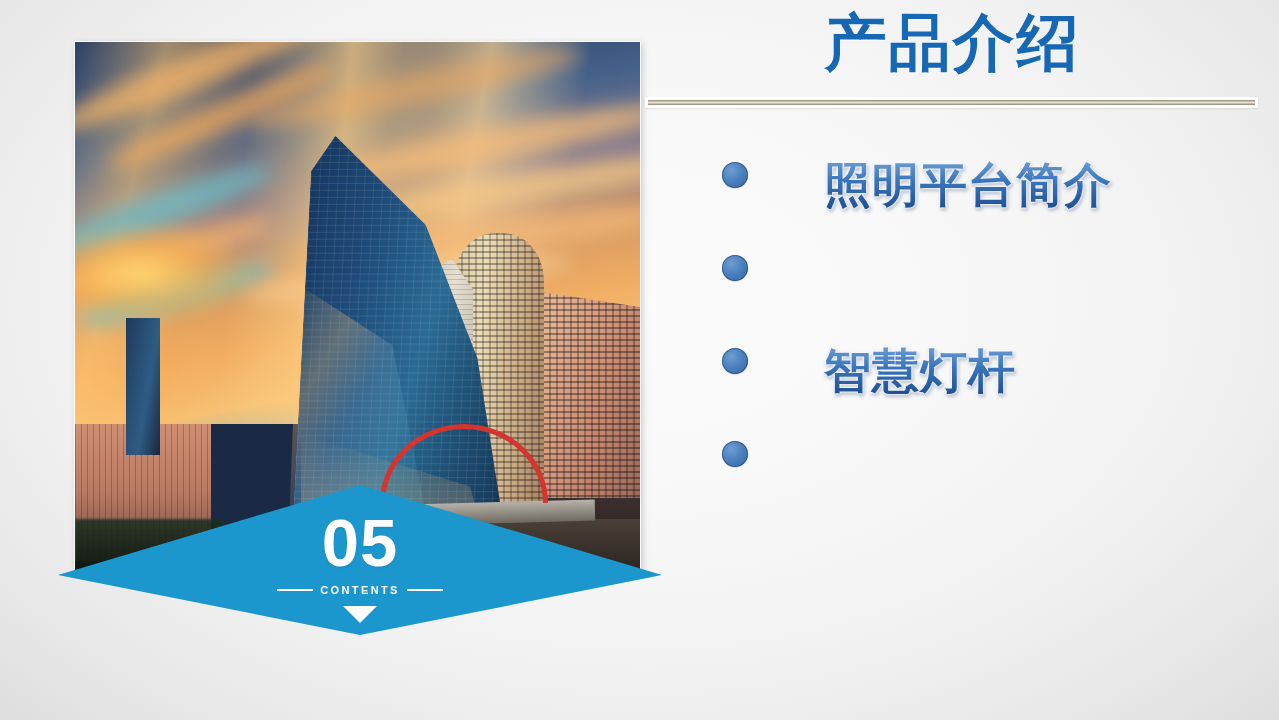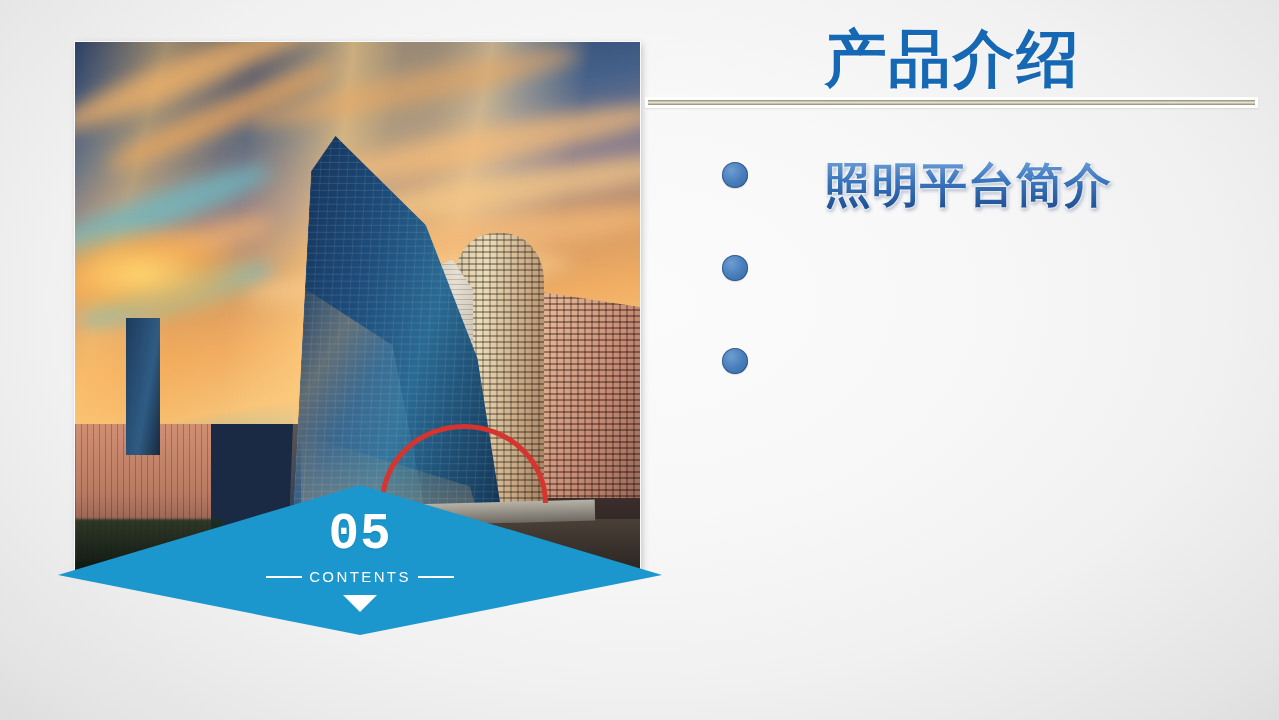--- a/index.html
+++ b/index.html
@@ -222,58 +222,57 @@
     display: flex;
     flex-direction: column;
     align-items: center;
     justify-content: flex-start;
     padding-top: 24px;
     box-sizing: border-box;
     pointer-events: none;
   }
   .num-05 {
     color: #ffffff;
-    font-size: 51px;
+    font-size: 67px;
     font-weight: bold;
     line-height: 1;
     letter-spacing: 1px;
     text-shadow: 0 1px 2px rgba(0,0,0,0.12);
-    font-family: Liberation Mono, monospace;
   }
   .contents-row {
     display: flex;
     align-items: center;
     gap: 7px;
     margin-top: 8px;
   }
   .contents-row .rule {
     display: block;
     width: 36px;
     height: 2px;
     background: #ffffff;
   }
   .contents-label {
     color: #ffffff;
-    font-size: 15px;
-    font-weight: normal;
+    font-size: 11px;
+    font-weight: bold;
     letter-spacing: 2.4px;
   }
   .caret-down {
     margin-top: 10px;
     width: 0; height: 0;
     border-left: 17px solid transparent;
     border-right: 17px solid transparent;
     border-top: 17px solid #ffffff;
   }
 
   
   .slide-title {
     position: absolute;
     left: 645px;
-    top: 20px;
+    top: 4px;
     width: 615px;
     text-align: center;
     color: #1668b4;
     font-size: 62px;
     font-weight: bold;
     letter-spacing: 2px;
     line-height: 1.25;
     text-shadow: 0 1px 1px rgba(255,255,255,0.9);
   }
   .divider {
@@ -400,22 +399,26 @@
 
     <div class="bullet-row">
       <span class="bullet-dot"></span>
       <span class="bullet-text blue">照明平台简介</span>
     </div>
 
     <div class="bullet-row">
       <span class="bullet-dot"></span>
     </div>
 
-
-
-
     <div class="bullet-row">
       <span class="bullet-dot"></span>
+      <span class="bullet-text blue">智慧灯杆</span>
+    </div>
+
+
+
+    <div class="bullet-row">
+      <span class="bullet-dot"></span>
     </div>
 
   </div>
 
 </div>
 
 </body></html>

